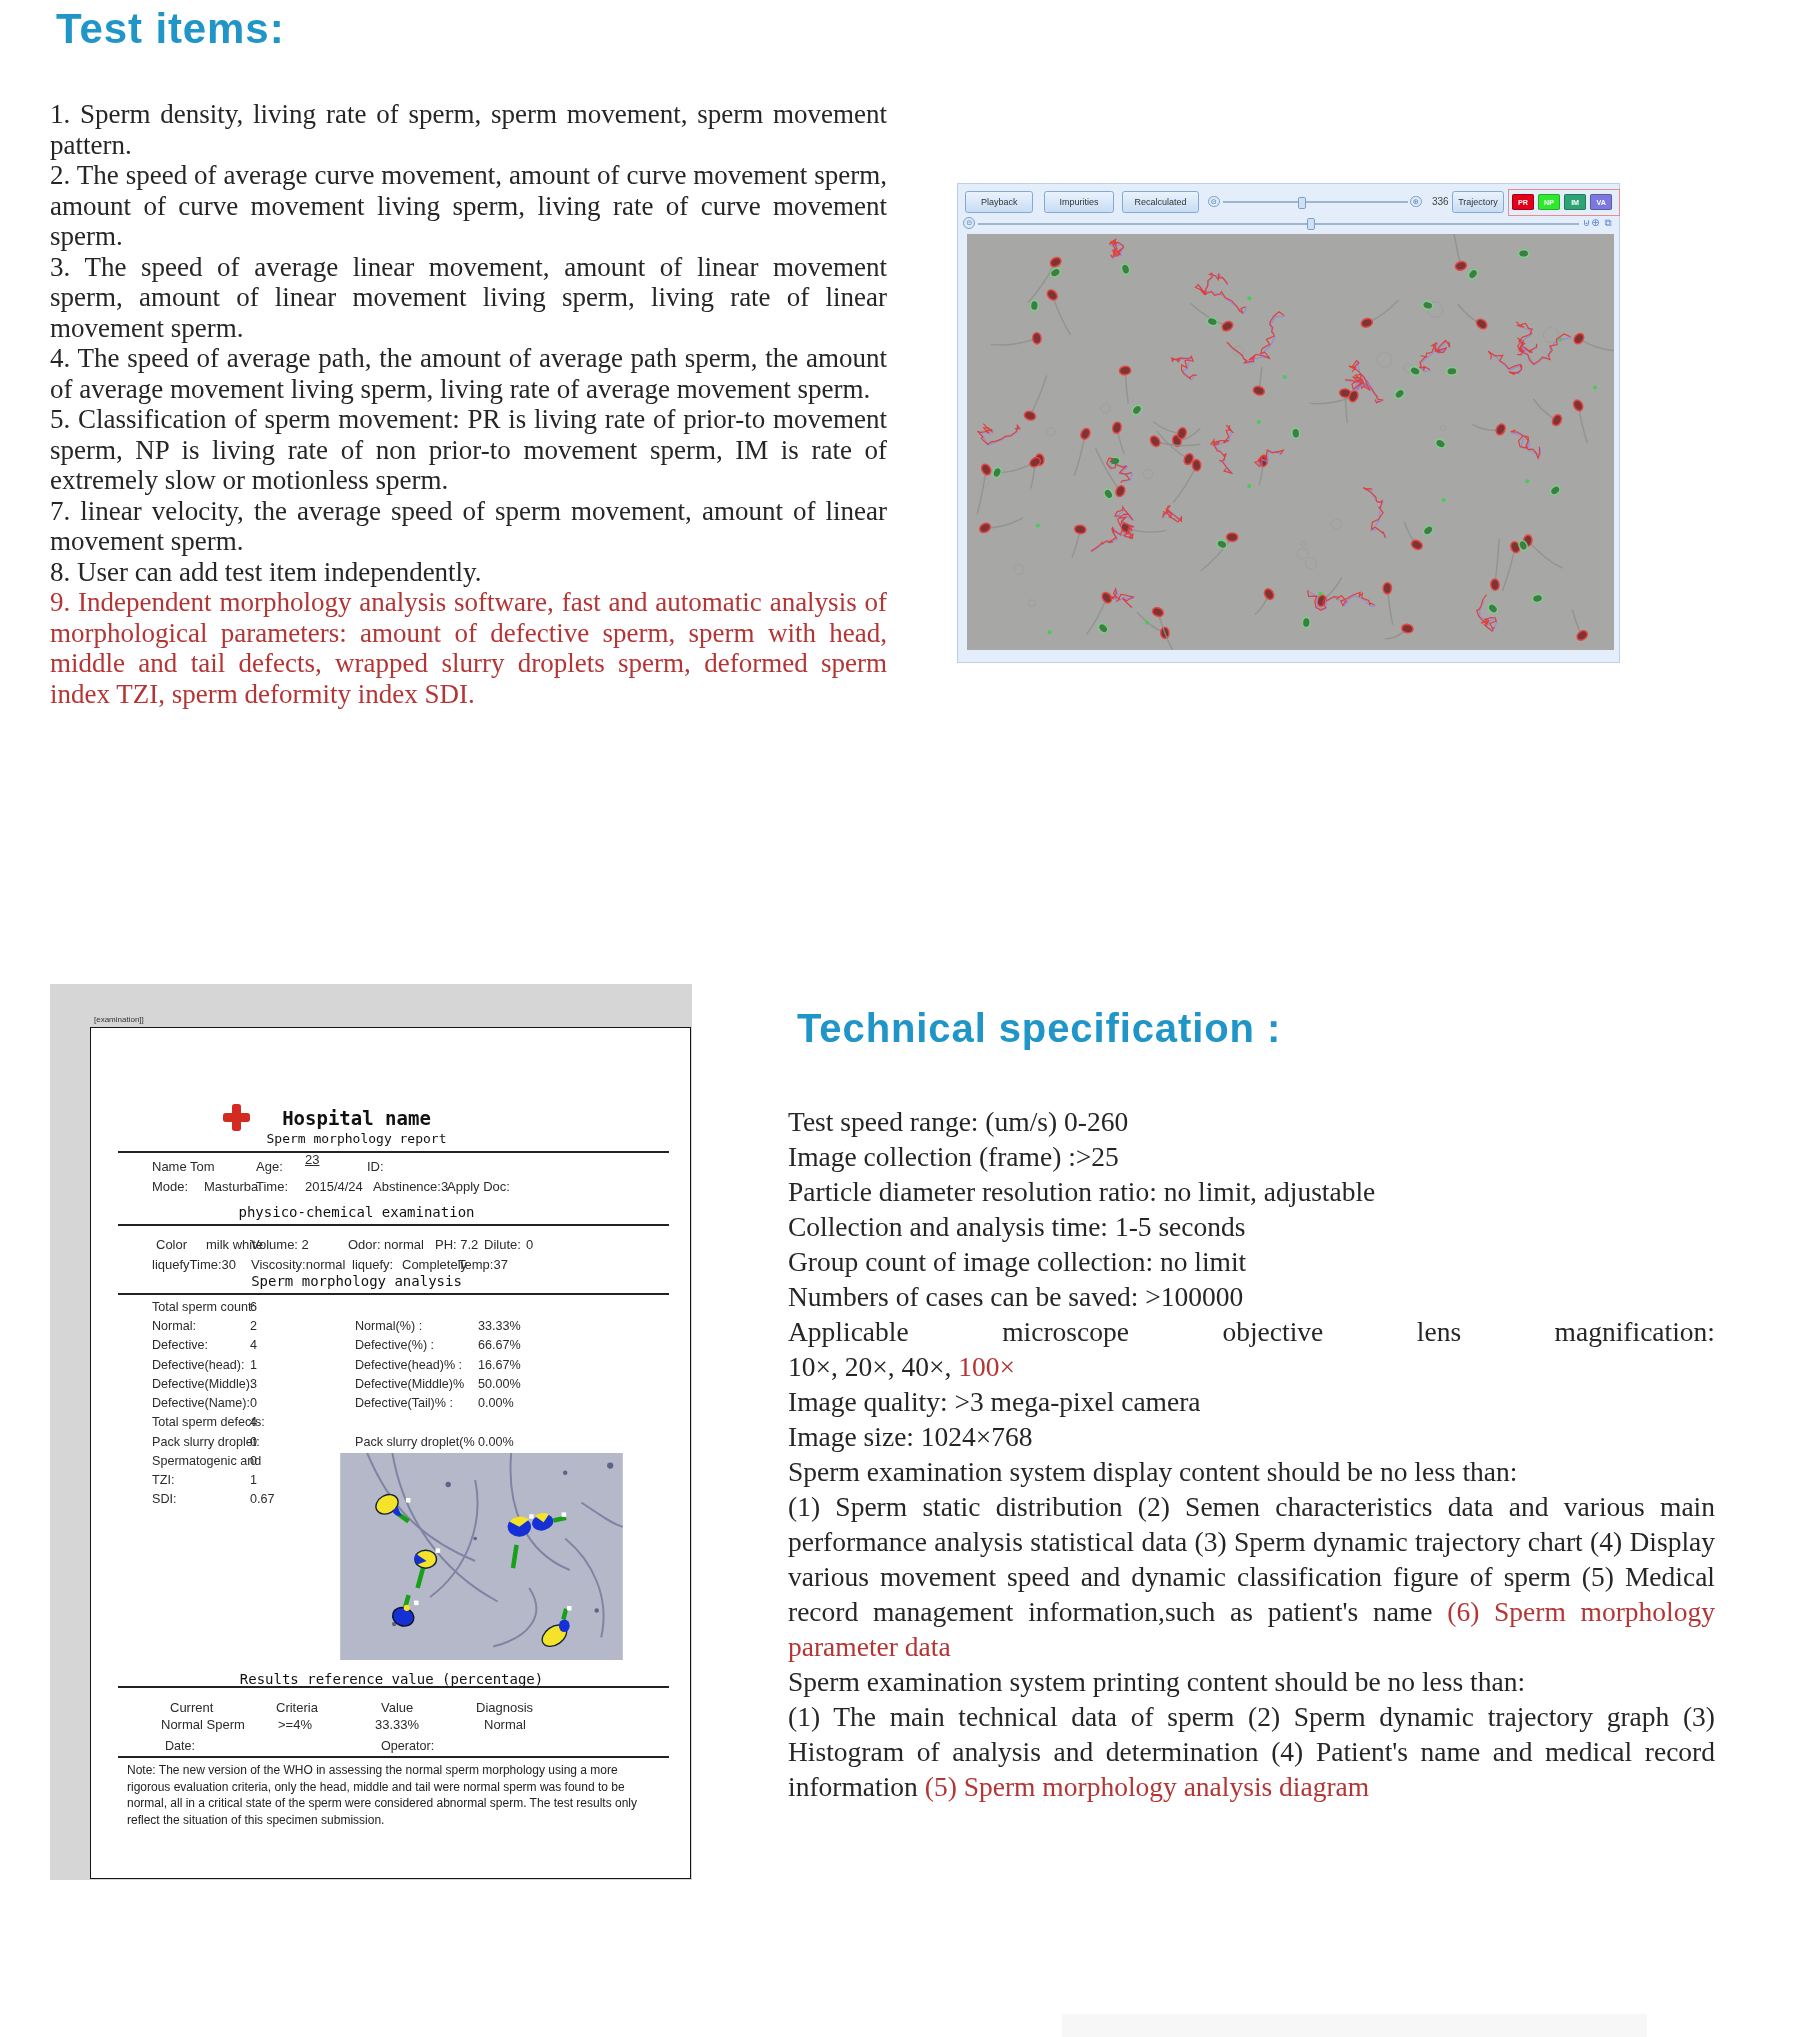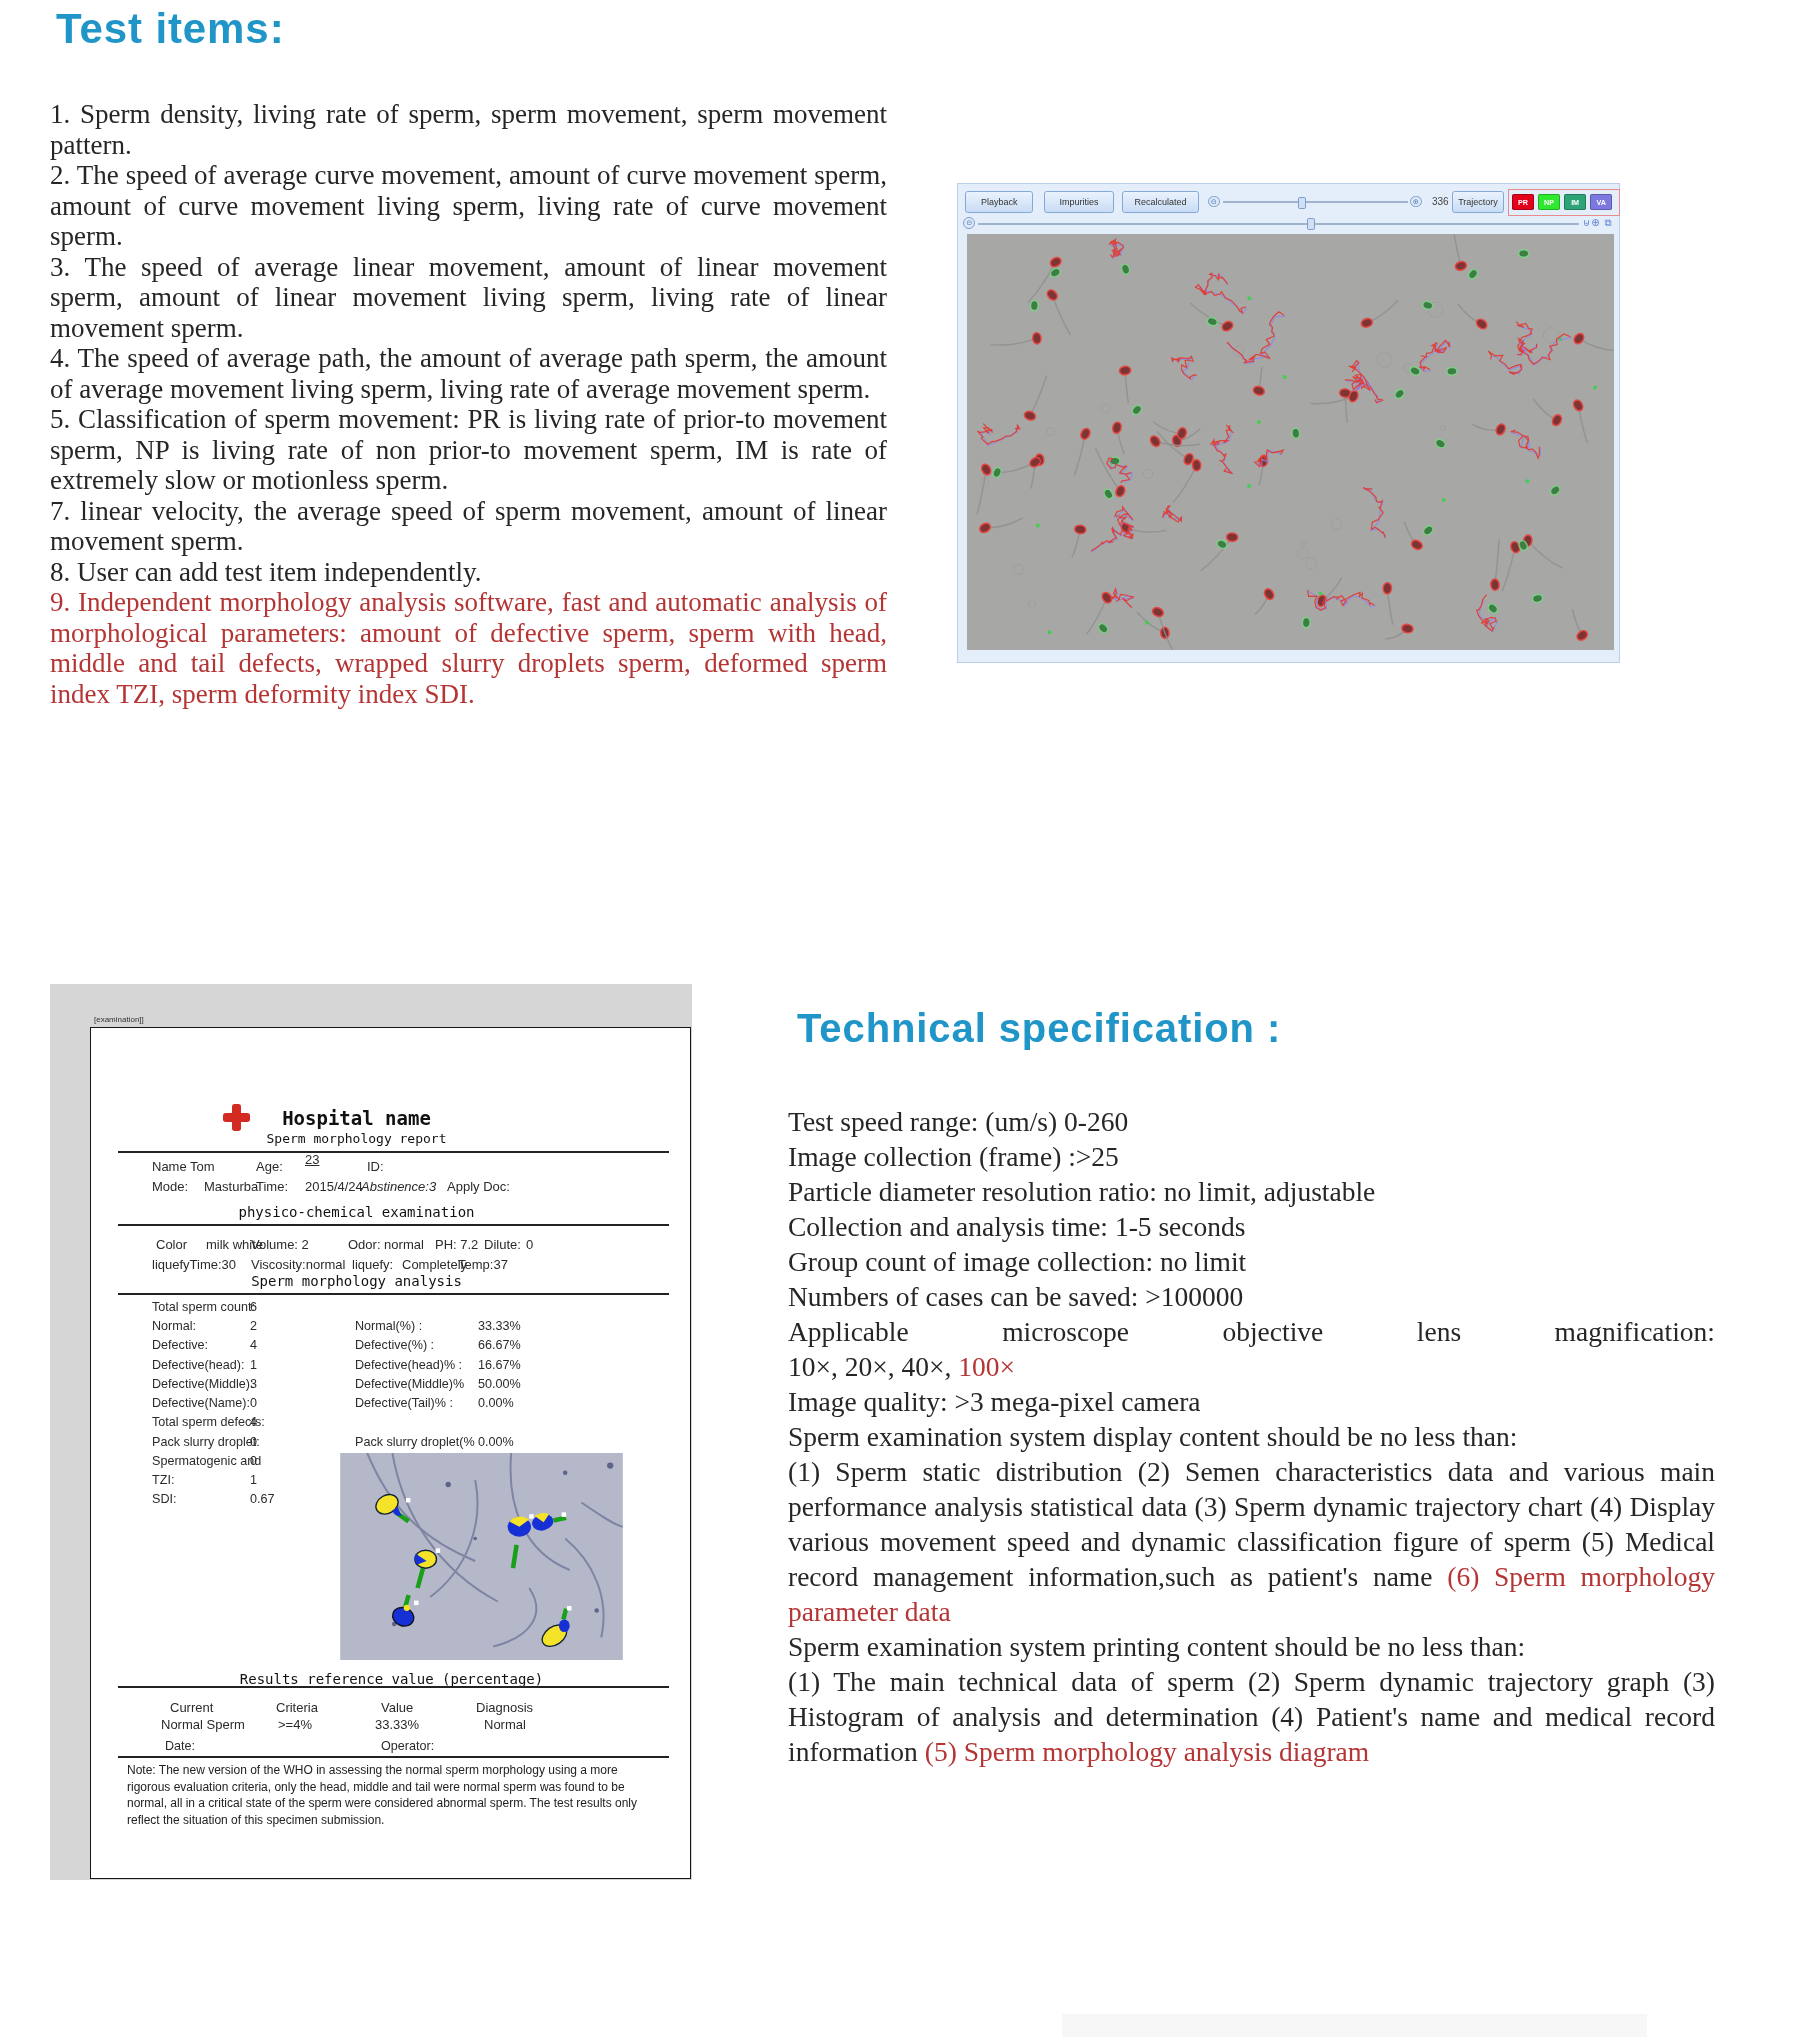--- a/index.html
+++ b/index.html
@@ -67,20 +67,21 @@
   <div id="tech-body">
       <div class="tp"><span>Test speed range: (um/s) 0-260</span></div>
       <div class="tp"><span>Image collection (frame) :&gt;25</span></div>
       <div class="tp"><span>Particle diameter resolution ratio: no limit, adjustable</span></div>
       <div class="tp"><span>Collection and analysis time: 1-5 seconds</span></div>
       <div class="tp"><span>Group count of image collection: no limit</span></div>
       <div class="tp"><span>Numbers of cases can be saved: &gt;100000</span></div>
       <div class="tp spread"><span>Applicable microscope objective lens magnification:</span></div>
       <div class="tp"><span>10×, 20×, 40×, </span><span class="red">100×</span></div>
       <div class="tp"><span>Image quality: &gt;3 mega-pixel camera</span></div>
+      <div class="tp"><span>Image size: 1024×768</span></div>
       <div class="tp"><span>Sperm examination system display content should be no less than:</span></div>
       <div class="tp"><span>(1) Sperm static distribution (2) Semen characteristics data and various main performance analysis statistical data (3) Sperm dynamic trajectory chart (4) Display various movement speed and dynamic classification figure of sperm (5) Medical record management information,such as patient's name </span><span class="red">(6) Sperm morphology parameter data</span></div>
       <div class="tp"><span>Sperm examination system printing content should be no less than:</span></div>
       <div class="tp"><span>(1) The main technical data of sperm (2) Sperm dynamic trajectory graph (3) Histogram of analysis and determination (4) Patient's name and medical record information </span><span class="red">(5) Sperm morphology analysis diagram</span></div>
     </div>
 
   <div id="analyzer">
     <div class="abtn" style="left:7.2px;top:7.2px;width:68px;">Playback</div>
     <div class="abtn" style="left:86px;top:7.2px;width:70px;">Impurities</div>
     <div class="abtn" style="left:164px;top:7.2px;width:77px;">Recalculated</div>
@@ -306,21 +307,21 @@
 
     <div id="info-rows">
         <span class="rp-abs" style="left: 61px; top: 131px; font-size: 13px;">Name Tom</span>
         <span class="rp-abs" style="left: 165px; top: 131px; font-size: 13px;">Age:</span>
         <span class="rp-abs" style="left: 214px; top: 124px; font-size: 13px; text-decoration: underline;">23</span>
         <span class="rp-abs" style="left: 276px; top: 131px; font-size: 13px;">ID:</span>
         <span class="rp-abs" style="left: 61px; top: 151px; font-size: 13px;">Mode:</span>
         <span class="rp-abs" style="left: 113px; top: 151px; font-size: 13px;">Masturba</span>
         <span class="rp-abs" style="left: 165px; top: 151px; font-size: 13px;">Time:</span>
         <span class="rp-abs" style="left: 214px; top: 151px; font-size: 13px;">2015/4/24</span>
-        <span class="rp-abs" style="left: 270px; top: 151px; font-size: 13px; font-style: italic;">Abstinence:3</span>
+        <span class="rp-abs" style="left: 282px; top: 151px; font-size: 13px;">Abstinence:3</span>
         <span class="rp-abs" style="left: 356px; top: 151px; font-size: 13px;">Apply Doc:</span>
         <span class="rp-abs" style="left: 65px; top: 209px; font-size: 13px;">Color</span>
         <span class="rp-abs" style="left: 115px; top: 209px; font-size: 13px;">milk white</span>
         <span class="rp-abs" style="left: 160px; top: 209px; font-size: 13px;">Volume: 2</span>
         <span class="rp-abs" style="left: 257px; top: 209px; font-size: 13px;">Odor: normal</span>
         <span class="rp-abs" style="left: 344px; top: 209px; font-size: 13px;">PH: 7.2</span>
         <span class="rp-abs" style="left: 393px; top: 209px; font-size: 13px;">Dilute:</span>
         <span class="rp-abs" style="left: 435px; top: 209px; font-size: 13px;">0</span>
         <span class="rp-abs" style="left: 61px; top: 229px; font-size: 13px;">liquefyTime:30</span>
         <span class="rp-abs" style="left: 160px; top: 229px; font-size: 13px;">Viscosity:normal</span>

